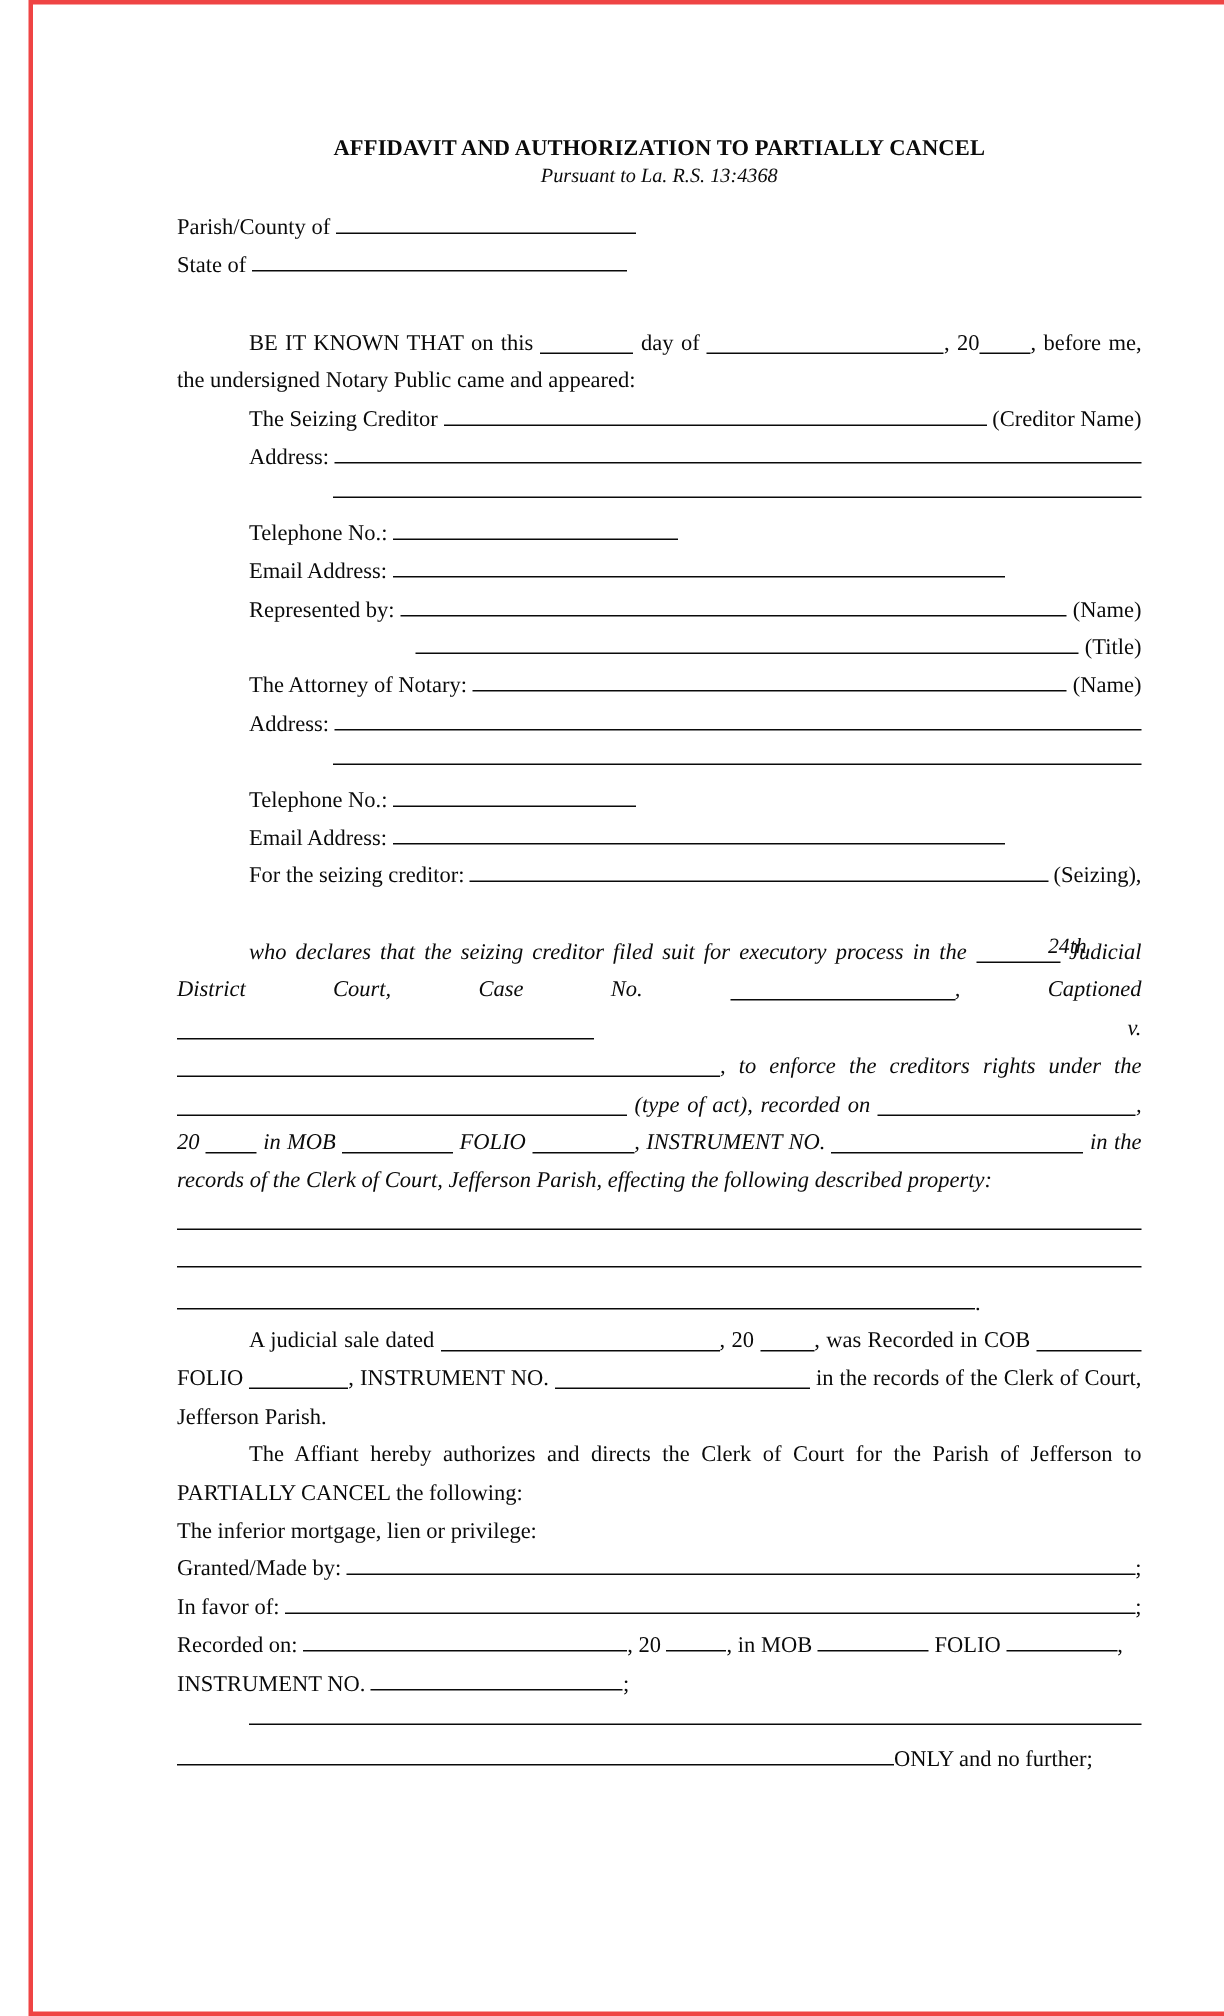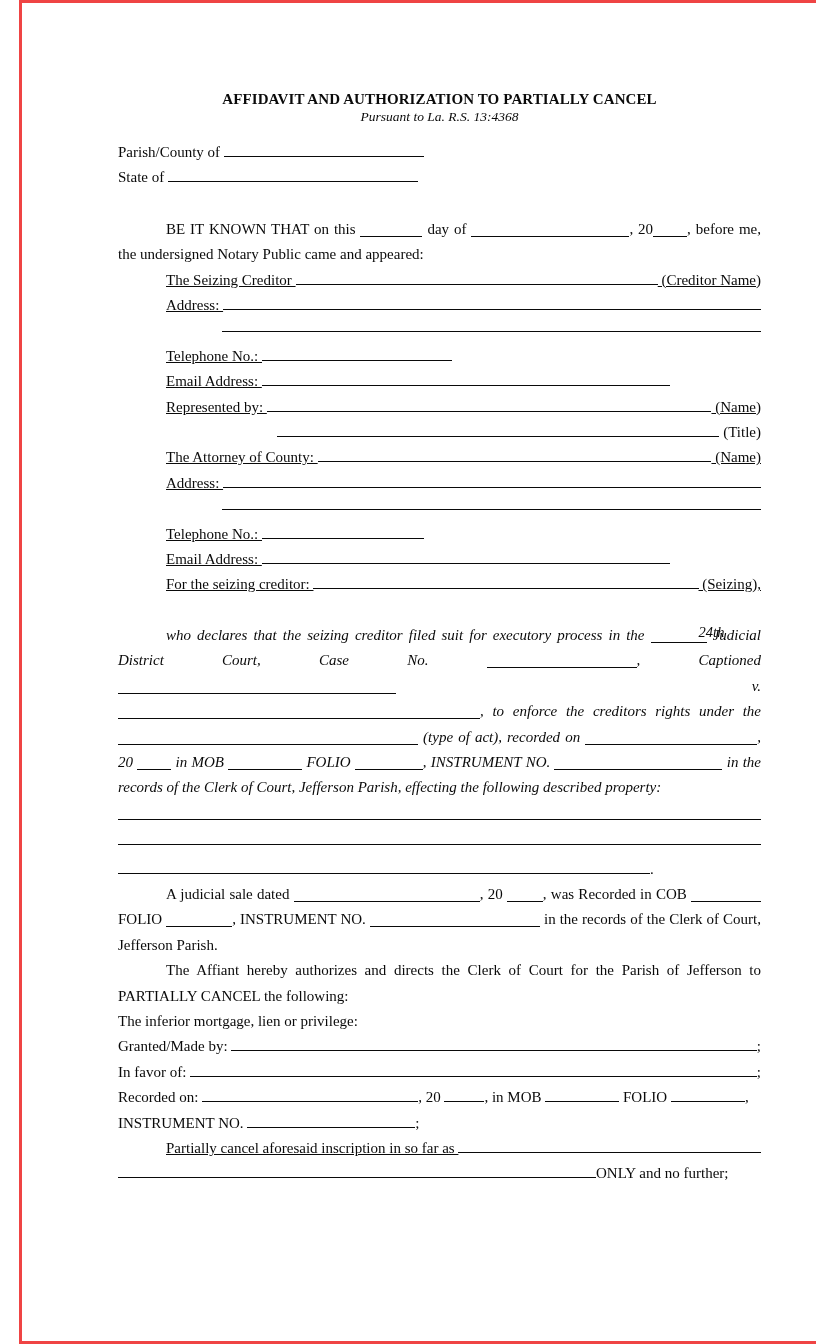--- a/index.html
+++ b/index.html
@@ -40,21 +40,21 @@
     margin-bottom:-3px; flex:0 0 auto;
     vertical-align:baseline;
   }
   .blank.fill-rest { flex:1 1 auto; }
   .fill-value {
     position:absolute; left:0; right:0; bottom:2px;
     font-size:14.5px; line-height:15px;
     white-space:nowrap;
   }
 
-  .ind1 { padding-left:48px;text-decoration:underline; }
+  .ind1 { padding-left:48px; }
   .ind-cont { padding-left:104px; }
   .ind-title { padding-left:159px; }
   .ind-or { padding-left:79px; }
 
   .mt-intro { margin-top:26px; }
   .mt-declares { margin-top:25px;font-style:italic; }
   .mt-prop { margin-top:5px; }
 </style>
 </head>
 <body>
@@ -100,21 +100,21 @@
   <div class="line ind1">
       <span class="run">Represented by: </span>
       <span class="blank fill-rest"></span>
       <span class="run"> (Name)</span>
     </div>
   <div class="line ind-title">
       <span class="blank fill-rest"></span>
       <span class="run"> (Title)</span>
     </div>
   <div class="line ind1">
-      <span class="run">The Attorney of County: </span>
+      <span class="run">The Attorney of Notary: </span>
       <span class="blank fill-rest"></span>
       <span class="run"> (Name)</span>
     </div>
   <div class="line ind1">
       <span class="run">Address: </span>
       <span class="blank fill-rest"></span>
     </div>
   <div class="line ind-cont">
       <span class="blank fill-rest"></span>
     </div>
@@ -172,21 +172,20 @@
       <span class="run"> FOLIO </span>
       <span class="blank" style="width: 74px;"></span>
       <span class="run">,</span>
     </div>
   <div class="line">
       <span class="run">INSTRUMENT NO. </span>
       <span class="blank" style="width: 168px;"></span>
       <span class="run">;</span>
     </div>
   <div class="line ind1">
-      <span class="run">Partially cancel aforesaid inscription in so far as </span>
       <span class="blank fill-rest"></span>
     </div>
   <div class="line">
       <span class="blank" style="width: 478px;"></span>
       <span class="run">ONLY and no further;</span>
     </div>
 
 </div>
 
 </body></html>

